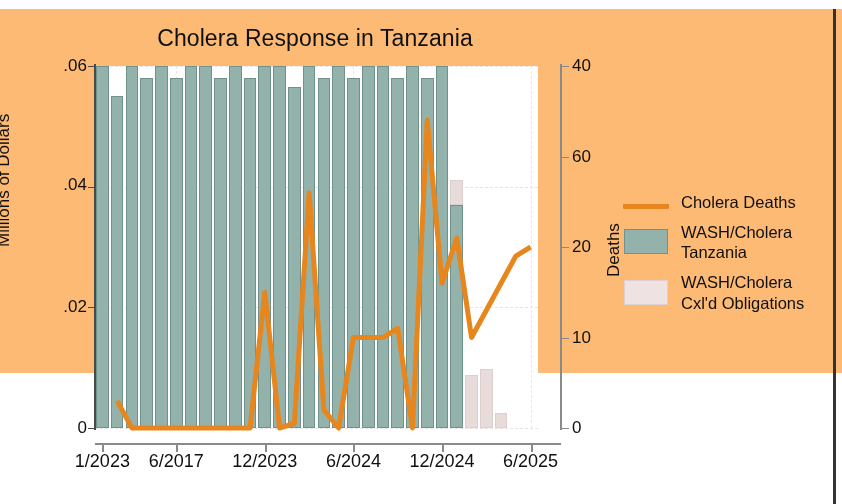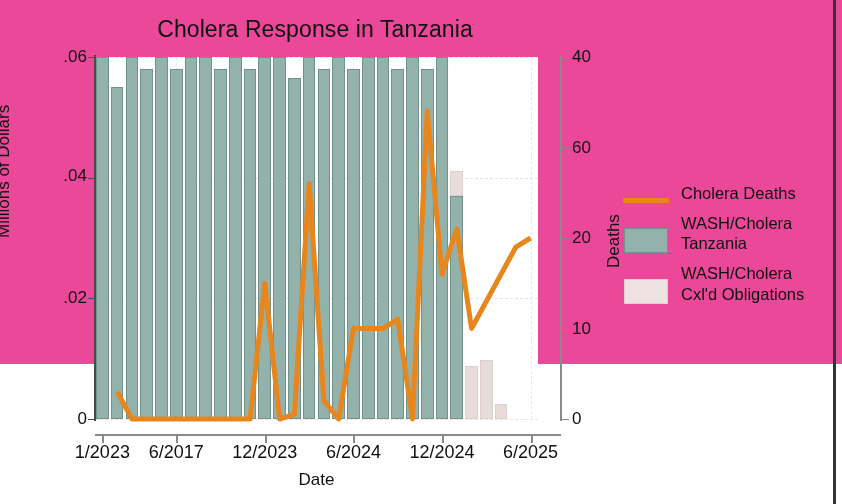--- a/index.html
+++ b/index.html
@@ -1,17 +1,17 @@
 <!DOCTYPE html>
 <html><head>
 <meta charset="utf-8">
 <style>
   html,body{margin:0;padding:0;background:#ffffff;}
   body{width:842px;height:504px;overflow:hidden;font-family:"Liberation Sans",sans-serif;}
-  #root{position:relative;width:842px;height:364px;background:#ec4899;box-sizing:border-box;}
+  #root{position:relative;width:842px;height:364px;background:#fdba74;box-sizing:border-box;margin-top:9px;}
   #frame-border{position:absolute;left:0;top:0;width:836px;height:504px;border-right:3px solid #333333;box-sizing:border-box;pointer-events:none;}
   #chart-title{position:absolute;left:95px;top:16px;width:440px;text-align:center;font-size:23px;color:#101010;letter-spacing:.1px;}
   #plot{position:absolute;left:95px;top:57px;width:443px;height:362px;}
   #plot-bg{position:absolute;inset:0;background:#ffffff;}
   .gridline{position:absolute;left:0;width:100%;height:0;border-top:1px dashed #e9e2e2;}
   .vgrid{position:absolute;top:0;height:100%;width:0;border-left:1px dashed #ece6e6;}
   .bar{position:absolute;bottom:0;box-sizing:border-box;}
   .bar.outlay{background:#93b2ab;border:1px solid #6f938b;}
   .bar.cxl{background:#e8dcdb;border:1px solid #dccfce;}
   #line-svg{position:absolute;left:0;top:0;overflow:visible;}
@@ -21,21 +21,21 @@
   .ytick{position:absolute;right:0;height:0;width:7px;border-top:1.6px solid #4a4a4a;}
   .ytick-r{position:absolute;left:0;height:0;width:7px;border-top:1.6px solid #8a8a8a;}
   .ylab{position:absolute;right:14px;font-size:17px;color:#101010;text-align:left;white-space:nowrap;transform:translateY(-50%);}
   .ylab-r{position:absolute;left:14px;font-size:17px;color:#101010;white-space:nowrap;transform:translateY(-50%);}
   .xtick{position:absolute;top:434px;width:0;height:9px;border-left:2px solid #8a8a8a;}
   .xlab{position:absolute;top:442px;font-size:18px;color:#101010;white-space:nowrap;transform:translateX(-50%);}
   #ylabel-left{position:absolute;left:-6px;top:238px;font-size:17px;color:#101010;white-space:nowrap;transform:rotate(-90deg);transform-origin:0 0;}
   #ylabel-right{position:absolute;left:604px;top:268px;font-size:17px;color:#101010;white-space:nowrap;transform:rotate(-90deg);transform-origin:0 0;}
   #xlabel{position:absolute;left:95px;top:470px;width:443px;text-align:center;font-size:17px;color:#101010;}
   #legend{position:absolute;left:622px;top:182px;width:200px;}
-  .legend-row{display:flex;align-items:flex-end;margin-bottom:9px;}
+  .legend-row{display:flex;align-items:center;margin-bottom:9px;}
   .legend-key{flex:0 0 auto;width:48px;margin-right:11px;display:flex;align-items:center;justify-content:center;}
   .key-line{width:46px;height:5px;background:#e8861e;border-radius:1px;margin-top:9px;}
   .key-box{width:44px;height:25px;box-sizing:border-box;}
   .key-box.outlay{background:#93b2ab;border:1px solid #6f938b;}
   .key-box.cxl{background:#eee3e2;border:1px solid #ddd0cf;}
   .legend-text{font-size:16.5px;color:#101010;line-height:1.22;padding-top:1px;}
 </style>
 </head>
 <body>
 
@@ -135,21 +135,20 @@
       <div class="xtick" style="left: 353.417px;"></div>
       <div class="xlab" style="left: 353.417px;">6/2024</div>
       <div class="xtick" style="left: 442.017px;"></div>
       <div class="xlab" style="left: 442.017px;">12/2024</div>
       <div class="xtick" style="left: 530.617px;"></div>
       <div class="xlab" style="left: 530.617px;">6/2025</div>
     </div>
 
   <div id="ylabel-left">Millions of Dollars</div>
   <div id="ylabel-right">Deaths</div>
-  <div id="xlabel">Date</div>
 
   <div id="legend">
     <div class="legend-row">
       <div class="legend-key">
           <div class="key-line"></div>
         </div>
       <div class="legend-text">Cholera Deaths</div>
     </div>
     <div class="legend-row">
       <div class="legend-key">

